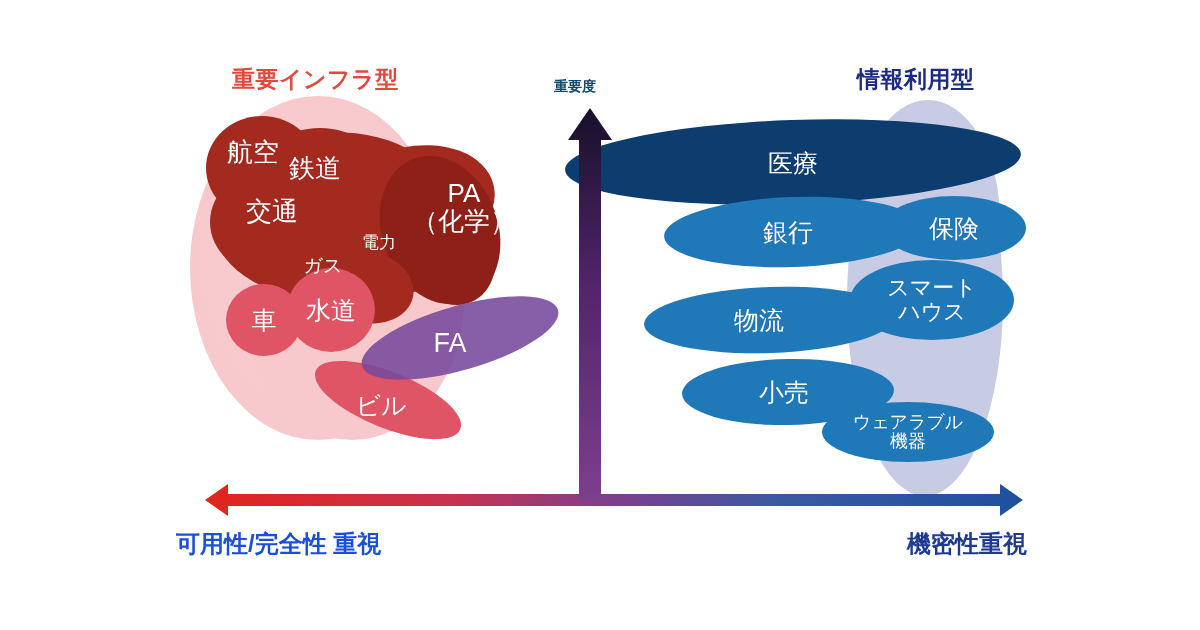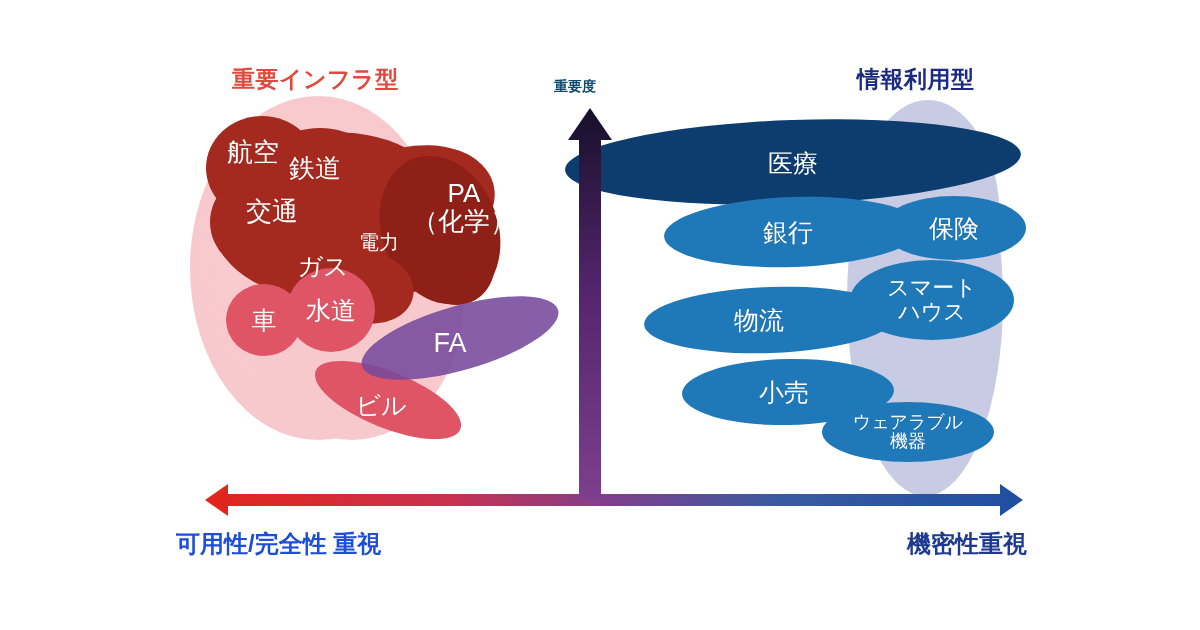--- a/index.html
+++ b/index.html
@@ -169,22 +169,22 @@
   <div class="axis-end-label" id="axis-left-label">可用性/完全性 重視</div>
 
   <div class="axis-end-label" id="axis-right-label">機密性重視</div>
 
   <div id="left-labels">
       <div class="blob-label" style="left: 253px; top: 152px; font-size: 26px;">航空</div>
       <div class="blob-label" style="left: 315px; top: 168px; font-size: 26px;">鉄道</div>
       <div class="blob-label" style="left: 272px; top: 211px; font-size: 26px;">交通</div>
       <div class="blob-label" style="left: 422px; top: 207px; font-size: 26px; margin-left: 42px;">PA
 （化学）</div>
-      <div class="blob-label" style="left: 379px; top: 243px; font-size: 20px;">電力</div>
-      <div class="blob-label" style="left: 323px; top: 266px; font-size: 25px;">ガス</div>
+      <div class="blob-label" style="left: 379px; top: 243px; font-size: 17px;">電力</div>
+      <div class="blob-label" style="left: 323px; top: 266px; font-size: 19px;">ガス</div>
       <div class="blob-label" style="left: 264px; top: 320px; font-size: 25px;">車</div>
       <div class="blob-label" style="left: 331px; top: 310px; font-size: 25px;">水道</div>
       <div class="blob-label" style="left: 381px; top: 405px; font-size: 25px;">ビル</div>
       <div class="blob-label" style="left: 450px; top: 344px; font-size: 27px;">FA</div>
     </div>
   <div id="right-labels">
       <div class="blob-label" style="left: 793px; top: 163px; font-size: 25px; text-align: right;">医療</div>
       <div class="blob-label" style="left: 788px; top: 232px; font-size: 25px; text-align: center;">銀行</div>
       <div class="blob-label" style="left: 954px; top: 228px; font-size: 25px;">保険</div>
       <div class="blob-label" style="left: 932px; top: 300px; font-size: 22px;">スマート

